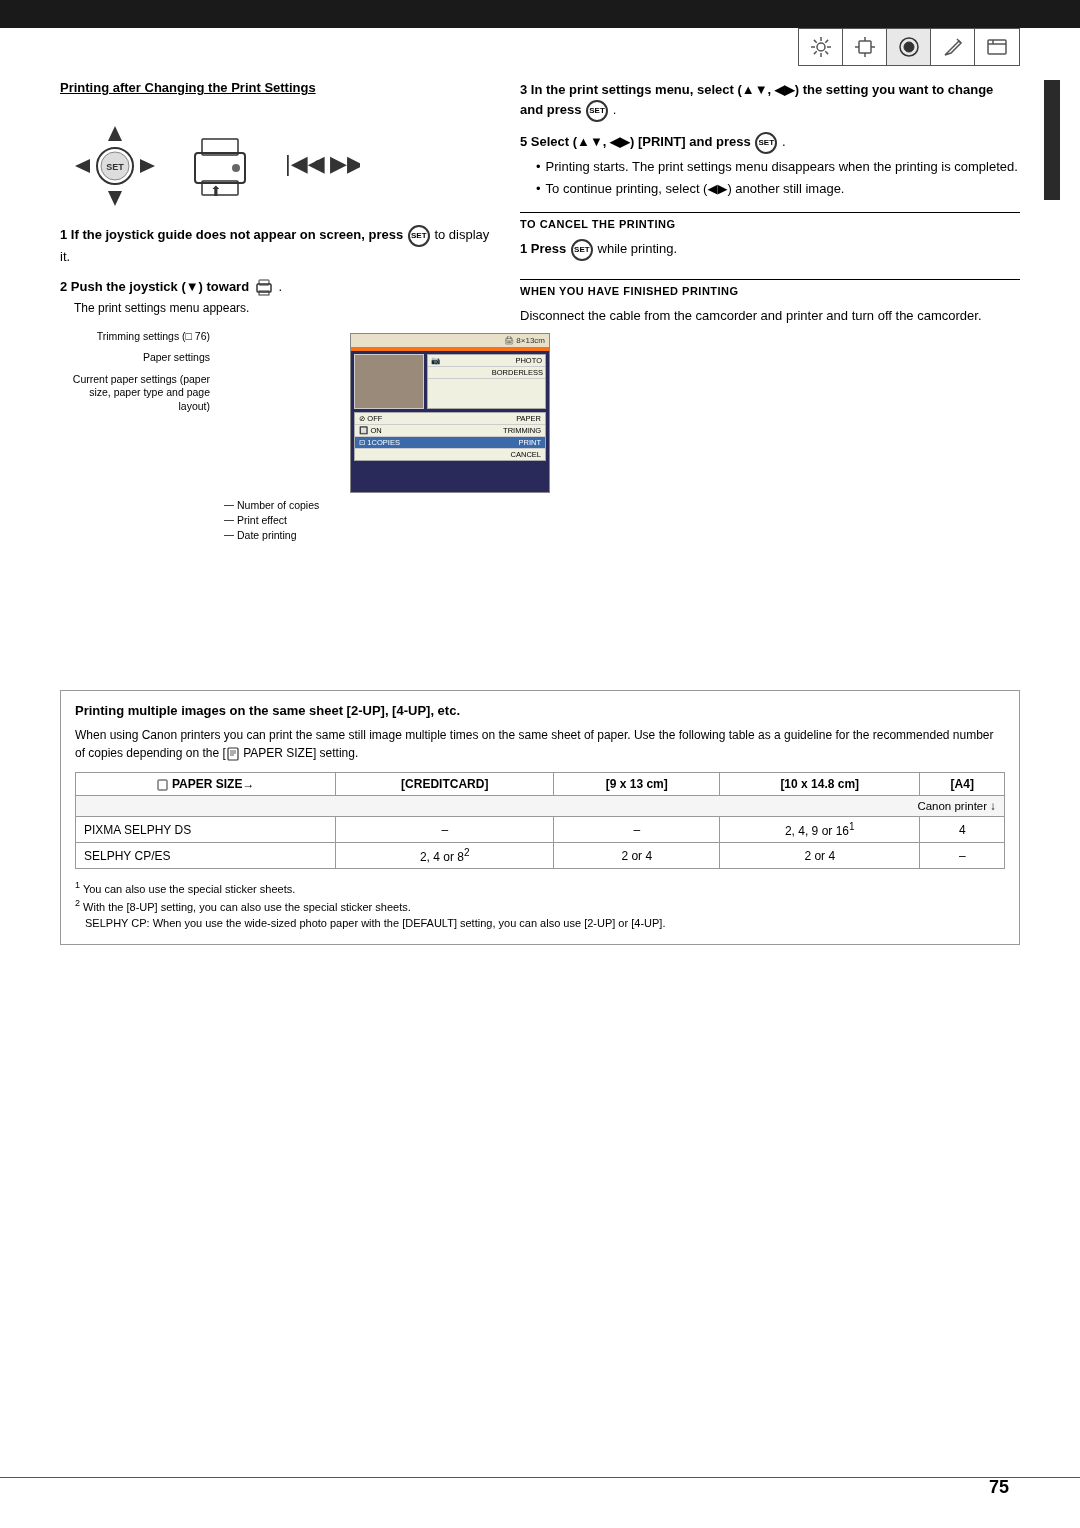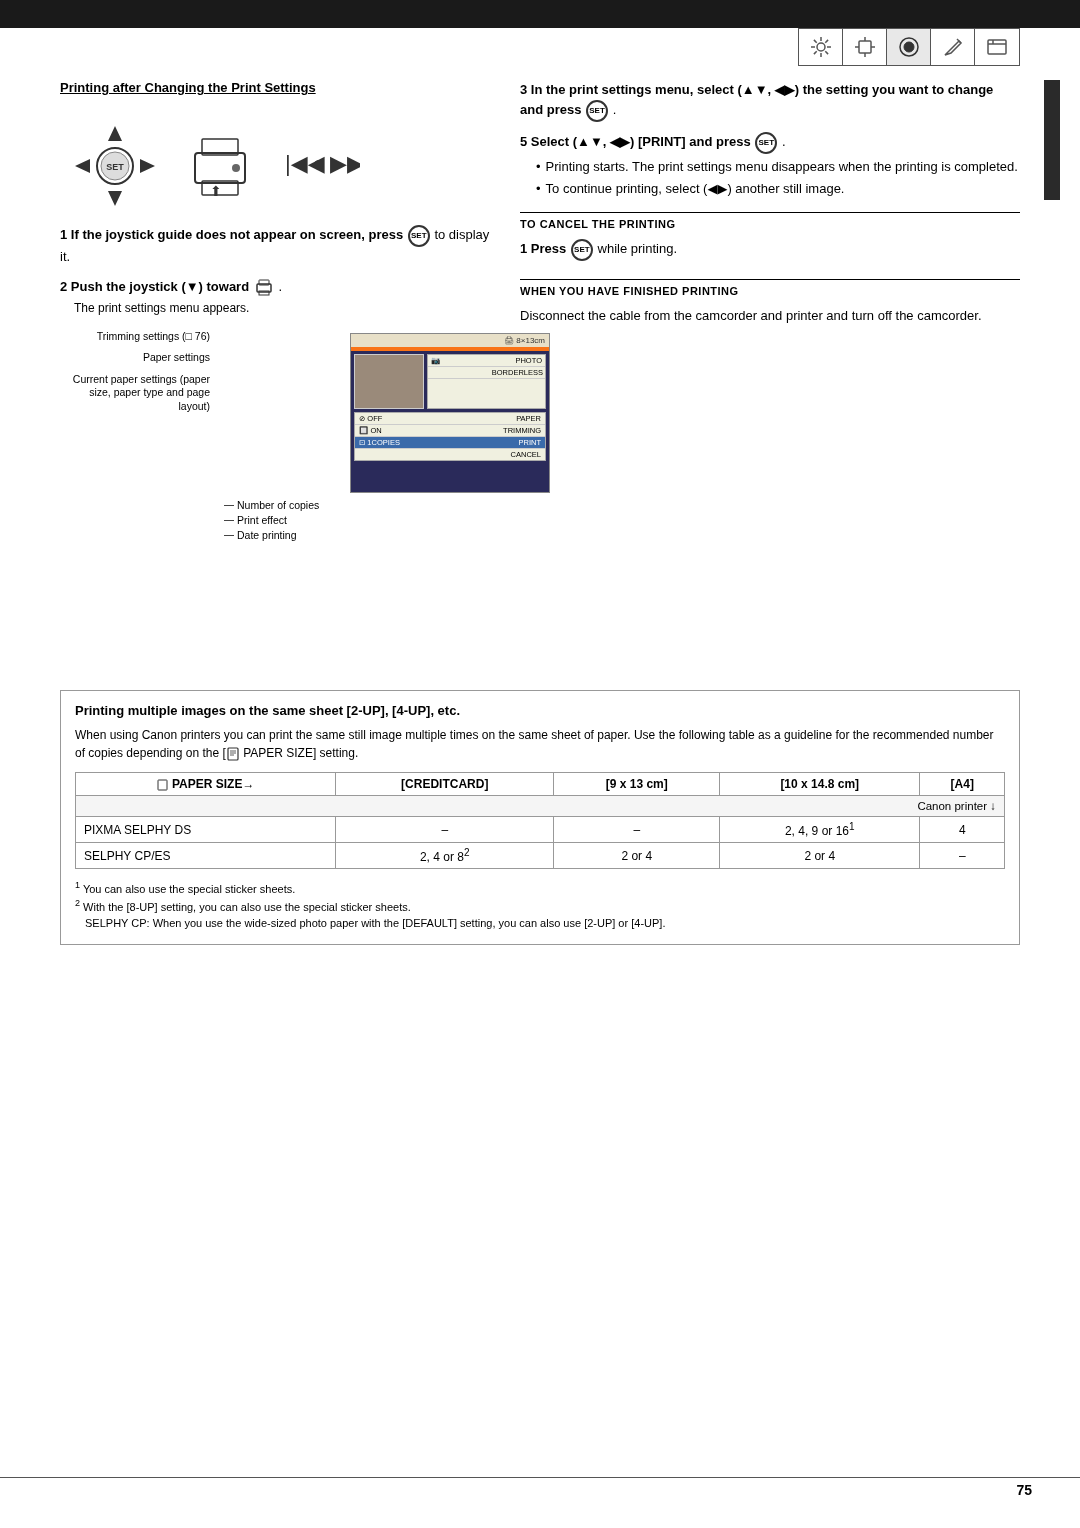--- a/index.html
+++ b/index.html
@@ -236,22 +236,22 @@
       bottom: 50px;
       left: 0;
       right: 0;
       height: 1px;
       background: #555;
     }
 
     .page-number {
       position: absolute;
       bottom: 30px;
-      right: 48px;
-      font-size: 14px;
+      right: 71px;
+      font-size: 18px;
       font-weight: bold;
     }
 
     
     .set-btn {
       display: inline-block;
       width: 22px;
       height: 22px;
       border-radius: 50%;
       border: 2px solid #333;

